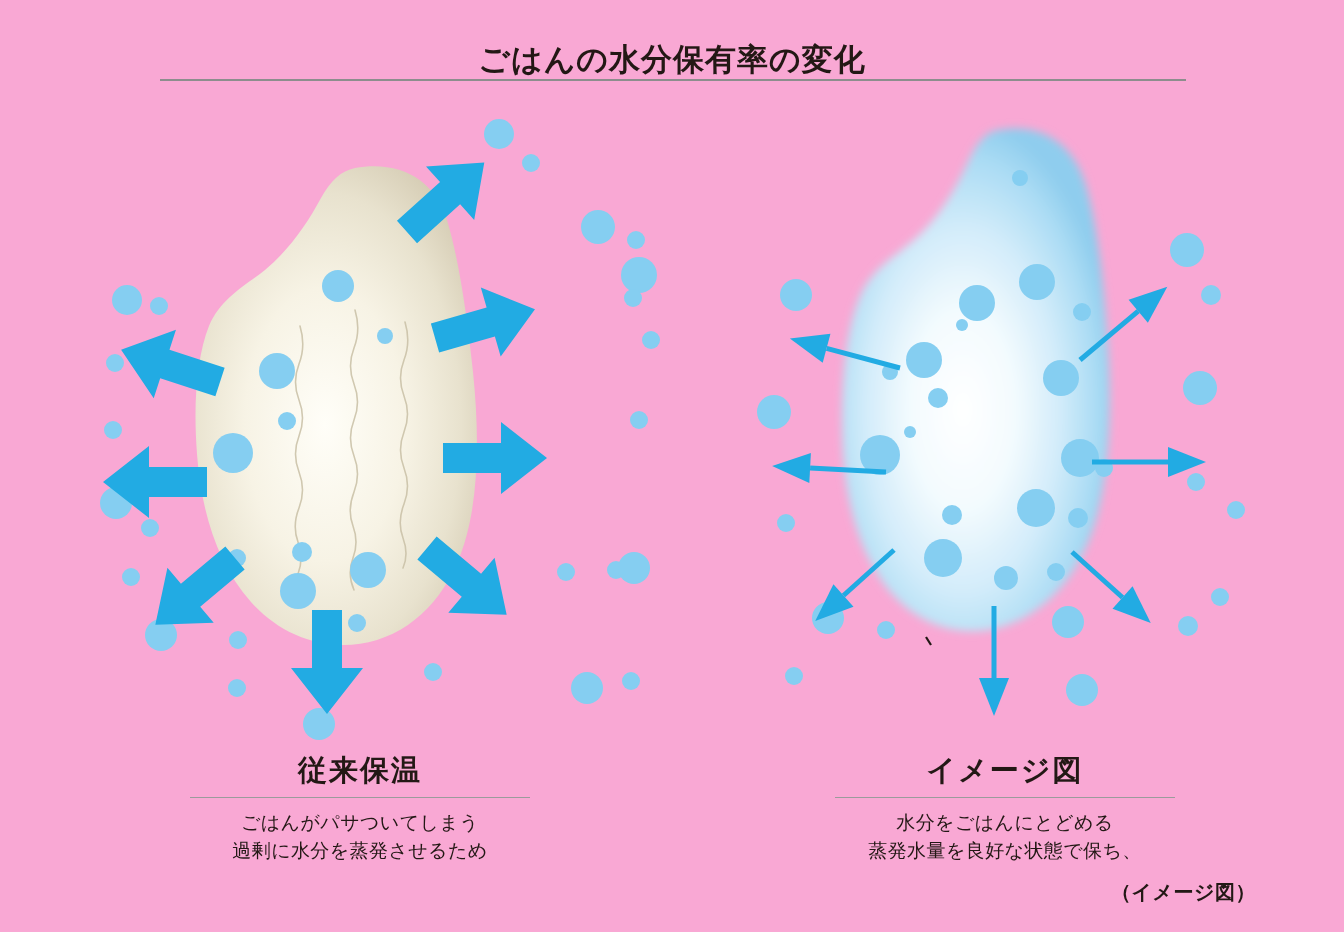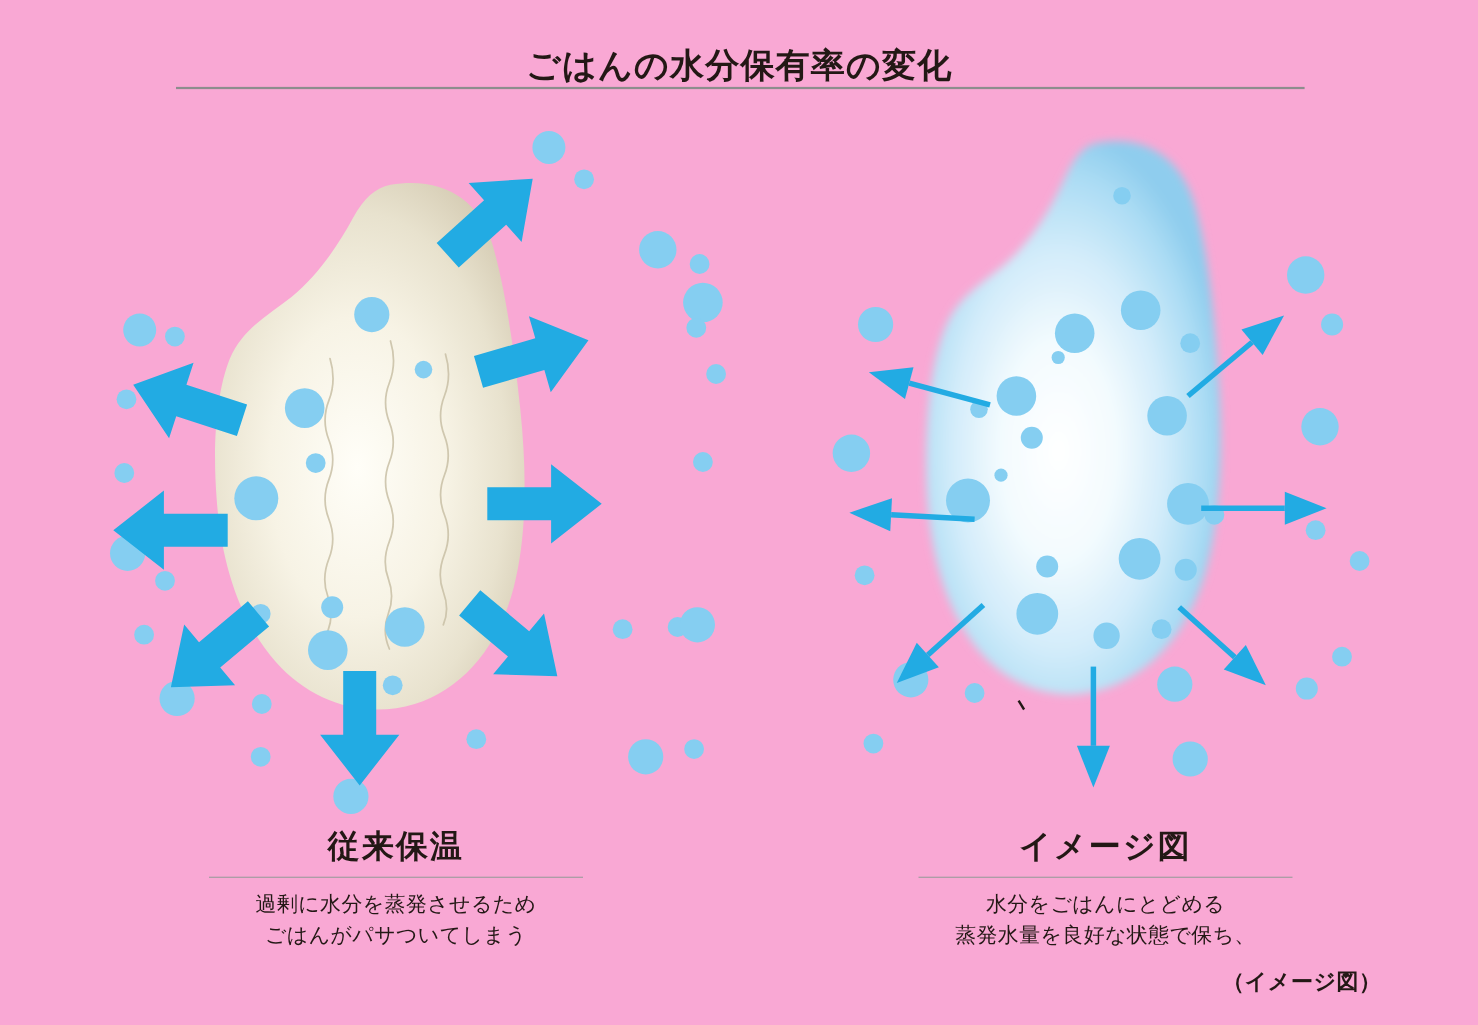--- a/index.html
+++ b/index.html
@@ -329,22 +329,22 @@
       </g>
 
       <path d="M 226 527 l 5 8" stroke="#231815" stroke-width="2.2" fill="none"></path>
     </svg>
   </div>
 
   <div class="caption" id="caption-left">
     <p class="caption-heading">従来保温</p>
     <div class="caption-rule"></div>
     <div class="caption-body">
+      <div>ごはんがパサついてしまう</div>
       <div>過剰に水分を蒸発させるため</div>
-      <div>ごはんがパサついてしまう</div>
     </div>
   </div>
 
   <div class="caption" id="caption-right">
     <p class="caption-heading">イメージ図</p>
     <div class="caption-rule"></div>
     <div class="caption-body">
       <div>水分をごはんにとどめる</div>
       <div>蒸発水量を良好な状態で保ち、</div>
     </div>

